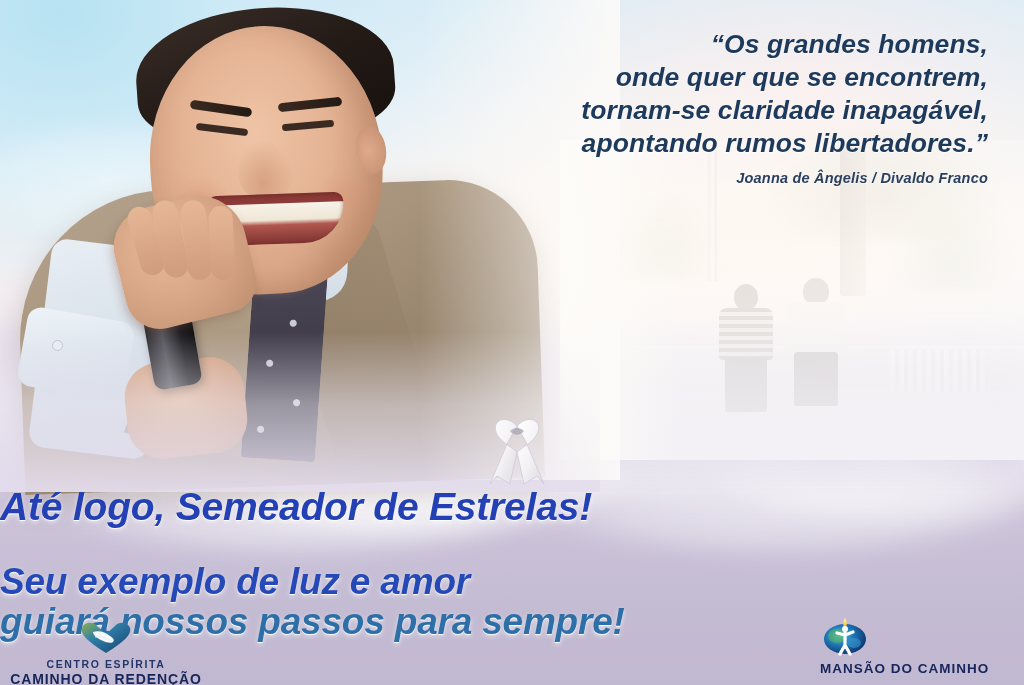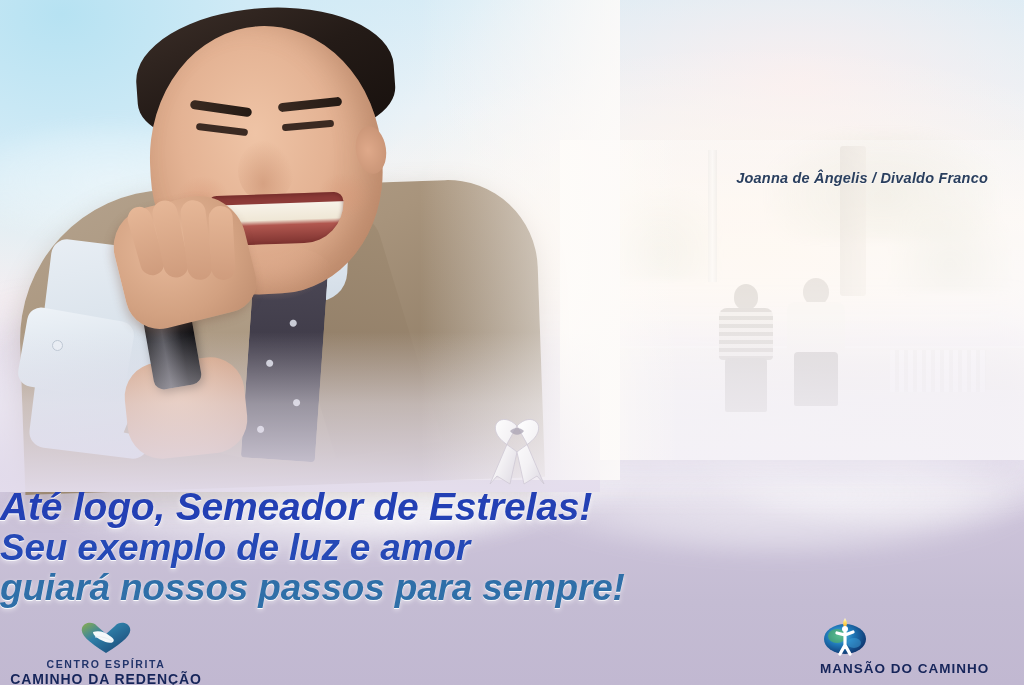--- a/index.html
+++ b/index.html
@@ -312,21 +312,21 @@
   }
   .headline .hl {
     display:block;
     font-style:italic; font-weight:bold;
     letter-spacing:-.2px;
     white-space:nowrap;
   }
   .hl1 { font-size:39px; line-height:42px; color:#2340b4;
          text-shadow:0 1px 0 rgba(255,255,255,.85), 0 2px 5px rgba(255,255,255,.6); }
   .hl2 { font-size:37px; line-height:40px; color:#2549b6;
-         text-shadow:0 1px 0 rgba(255,255,255,.85), 0 2px 5px rgba(255,255,255,.6); }
+         text-shadow:0 1px 0 rgba(255,255,255,.85), 0 2px 5px rgba(255,255,255,.6);margin-top:34px; }
   .hl3 { font-size:37px; line-height:40px; color:#2f6fa8;
          text-shadow:0 1px 0 rgba(255,255,255,.85), 0 2px 5px rgba(255,255,255,.6); }
 
   
   .logo-left  { position:absolute; left:6px;  top:620px; width:200px; text-align:center; }
   .logo-right { position:absolute; left:820px; top:616px; width:200px; text-align:left; }
   .logo-left .mark, .logo-right .mark { display:block; margin:0 auto; }
   .lg-t1 {
     display:block; font-size:10.5px; font-weight:bold; color:#23356b;
     letter-spacing:1.6px; line-height:13px;
@@ -407,20 +407,26 @@
     <div class="micHead"></div>
     <div class="hand"></div>
     <div class="finger f1"></div>
     <div class="finger f2"></div>
     <div class="finger f3"></div>
     <div class="finger f4"></div>
     <div class="port-fade-b"></div>
     <div class="port-fade-r"></div>
   </div>
 
+  <div class="quote">
+    <span class="ln">“Os grandes homens,</span>
+    <span class="ln">onde quer que se encontrem,</span>
+    <span class="ln">tornam-se claridade inapagável,</span>
+    <span class="ln">apontando rumos libertadores.”</span>
+  </div>
   <div class="attrib">Joanna de Ângelis / Divaldo Franco</div>
 
   <div class="ribbon">
     <svg width="62" height="74" viewBox="0 0 62 74" xmlns="http://www.w3.org/2000/svg">
       <defs>
         <linearGradient id="rg" x1="0" y1="0" x2="1" y2="1">
           <stop offset="0%" stop-color="#ffffff"></stop>
           <stop offset="55%" stop-color="#f3f1f4"></stop>
           <stop offset="100%" stop-color="#ddd9e2"></stop>
         </linearGradient>

